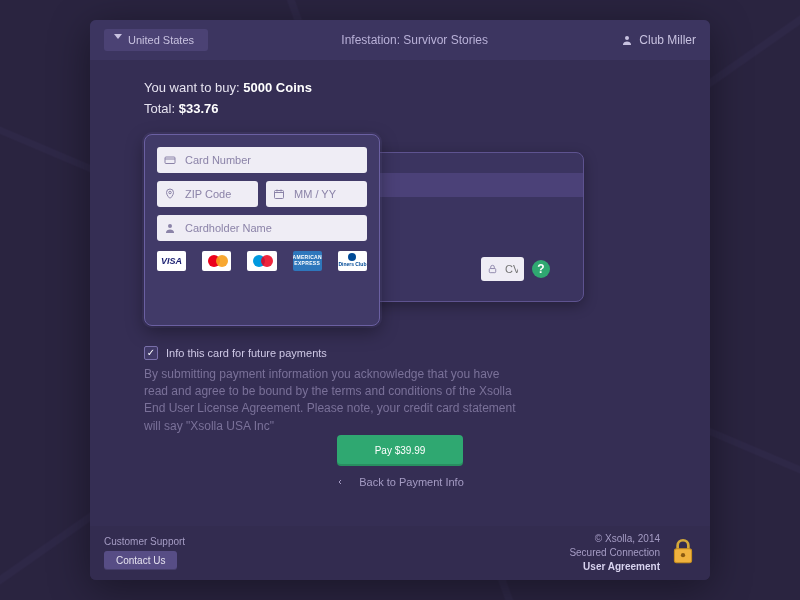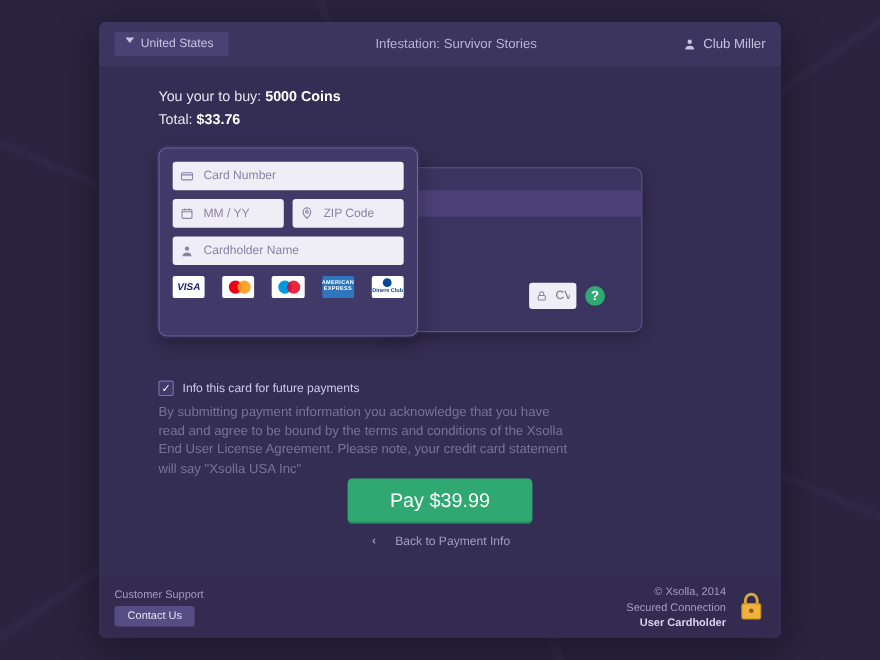--- a/index.html
+++ b/index.html
@@ -77,21 +77,21 @@
   .cvc-wrap .ic { position: absolute; left: 6px; top: 50%; transform: translateY(-50%); }
   .help {
     width: 18px; height: 18px; border-radius: 50%;
     background: #2fa871; color: #fff;
     display: flex; align-items: center; justify-content: center;
     font-weight: bold; font-size: 12px; cursor: pointer;
   }
   .front-card {
     position: absolute;
     left: 0; top: 0;
-    width: 236px; height: 172px;
+    width: 236px; height: 192px;
     background: #413a68;
     border: 1px solid #6b60a2;
     border-radius: 8px;
     box-shadow: 0 6px 18px rgba(0,0,0,0.35), 0 0 0 2px rgba(107,96,162,0.2);
     padding: 12px 12px 10px 12px;
     display: flex; flex-direction: column; gap: 8px;
   }
   .field-wrap { position: relative; }
   .field {
     width: 100%; height: 26px;
@@ -127,21 +127,21 @@
     width: 14px; height: 14px; border: 1px solid #7b71ac; border-radius: 2px;
     display: flex; align-items: center; justify-content: center;
     background: #413a68; cursor: pointer;
   }
   .checkbox.checked::after { content: '✓'; color: #fff; font-size: 10px; }
   .disclaimer { font-size: 12px; line-height: 1.45; color: #7a7199; max-width: 380px; }
   .pay-btn {
     display: block; margin: 0 auto 10px auto;
     background: #2fa871; color: #fff;
     border: none; border-radius: 4px;
-    padding: 10px 38px; font-size: 18px; font-weight: 500;
+    padding: 10px 38px; font-size: 10px; font-weight: 500;
     cursor: pointer;
     box-shadow: inset 0 -2px 0 rgba(0,0,0,0.15);
   }
   .back-link {
     display: flex; align-items: center; justify-content: center; gap: 15px;
     color: #a59cc4; font-size: 11px; cursor: pointer;
   }
   .footer {
     height: 54px;
     background: #332c50;
@@ -183,21 +183,21 @@
           </svg>
       </span>
       <span>Club Miller</span>
     </div>
   </div>
 
   <div class="content">
 
     <div class="summary">
       <div>
-        <span>You your to buy: </span><span class="strong">5000 Coins</span>
+        <span>You want to buy: </span><span class="strong">5000 Coins</span>
       </div>
       <div>
         <span>Total: </span><span class="strong">$33.76</span>
       </div>
     </div>
 
     <div class="cards-area">
 
       <div class="back-card">
         <div class="back-stripe"></div>
@@ -222,37 +222,37 @@
                 <rect x="2" y="6" width="20" height="13" rx="2"></rect>
                 <line x1="2" y1="10" x2="22" y2="10"></line>
               </svg>
           </span>
           <input class="field" placeholder="Card Number" style="">
         </div>
         <div class="row2">
           <div class="field-wrap">
             <span class="ic">
               <svg width="12" height="12" viewBox="0 0 24 24" fill="none" stroke="#8b83a8" stroke-width="2">
+                  <path d="M12 21s7-6 7-12a7 7 0 1 0-14 0c0 6 7 12 7 12z"></path>
+                  <circle cx="12" cy="9" r="2.5"></circle>
+                </svg>
+            </span>
+            <input class="field" placeholder="ZIP Code" style="">
+          </div>
+          <div class="field-wrap">
+            <span class="ic">
+              <svg width="12" height="12" viewBox="0 0 24 24" fill="none" stroke="#8b83a8" stroke-width="2">
                   <rect x="3" y="5" width="18" height="16" rx="2"></rect>
                   <line x1="3" y1="9" x2="21" y2="9"></line>
                   <line x1="8" y1="3" x2="8" y2="7"></line>
                   <line x1="16" y1="3" x2="16" y2="7"></line>
                 </svg>
             </span>
             <input class="field" placeholder="MM / YY" style="">
           </div>
-          <div class="field-wrap">
-            <span class="ic">
-              <svg width="12" height="12" viewBox="0 0 24 24" fill="none" stroke="#8b83a8" stroke-width="2">
-                  <path d="M12 21s7-6 7-12a7 7 0 1 0-14 0c0 6 7 12 7 12z"></path>
-                  <circle cx="12" cy="9" r="2.5"></circle>
-                </svg>
-            </span>
-            <input class="field" placeholder="ZIP Code" style="">
-          </div>
         </div>
         <div class="field-wrap">
           <span class="ic">
             <svg width="12" height="12" viewBox="0 0 24 24" fill="#8b83a8">
                 <circle cx="12" cy="8" r="4"></circle>
                 <path d="M4 21c0-4 4-6 8-6s8 2 8 6v1H4z"></path>
               </svg>
           </span>
           <input class="field" placeholder="Cardholder Name" style="">
         </div>
@@ -286,21 +286,21 @@
   </div>
 
   <div class="footer">
     <div class="footer-left">
       <span>Customer Support</span>
       <button class="contact-btn">Contact Us</button>
     </div>
     <div class="footer-right">
       <div>© Xsolla, 2014</div>
       <div>Secured Connection</div>
-      <div class="ua">User Cardholder</div>
+      <div class="ua">User Agreement</div>
     </div>
     <span class="lock-badge">
       <svg width="26" height="30" viewBox="0 0 24 28">
           <path d="M7 11V8a5 5 0 0 1 10 0v3" fill="none" stroke="#d4a93a" stroke-width="2.5"></path>
           <rect x="4" y="11" width="16" height="13" rx="2" fill="#f0b23e" stroke="#c9901f"></rect>
           <circle cx="12" cy="17" r="2" fill="#8a5a12"></circle>
         </svg>
     </span>
   </div>
 

